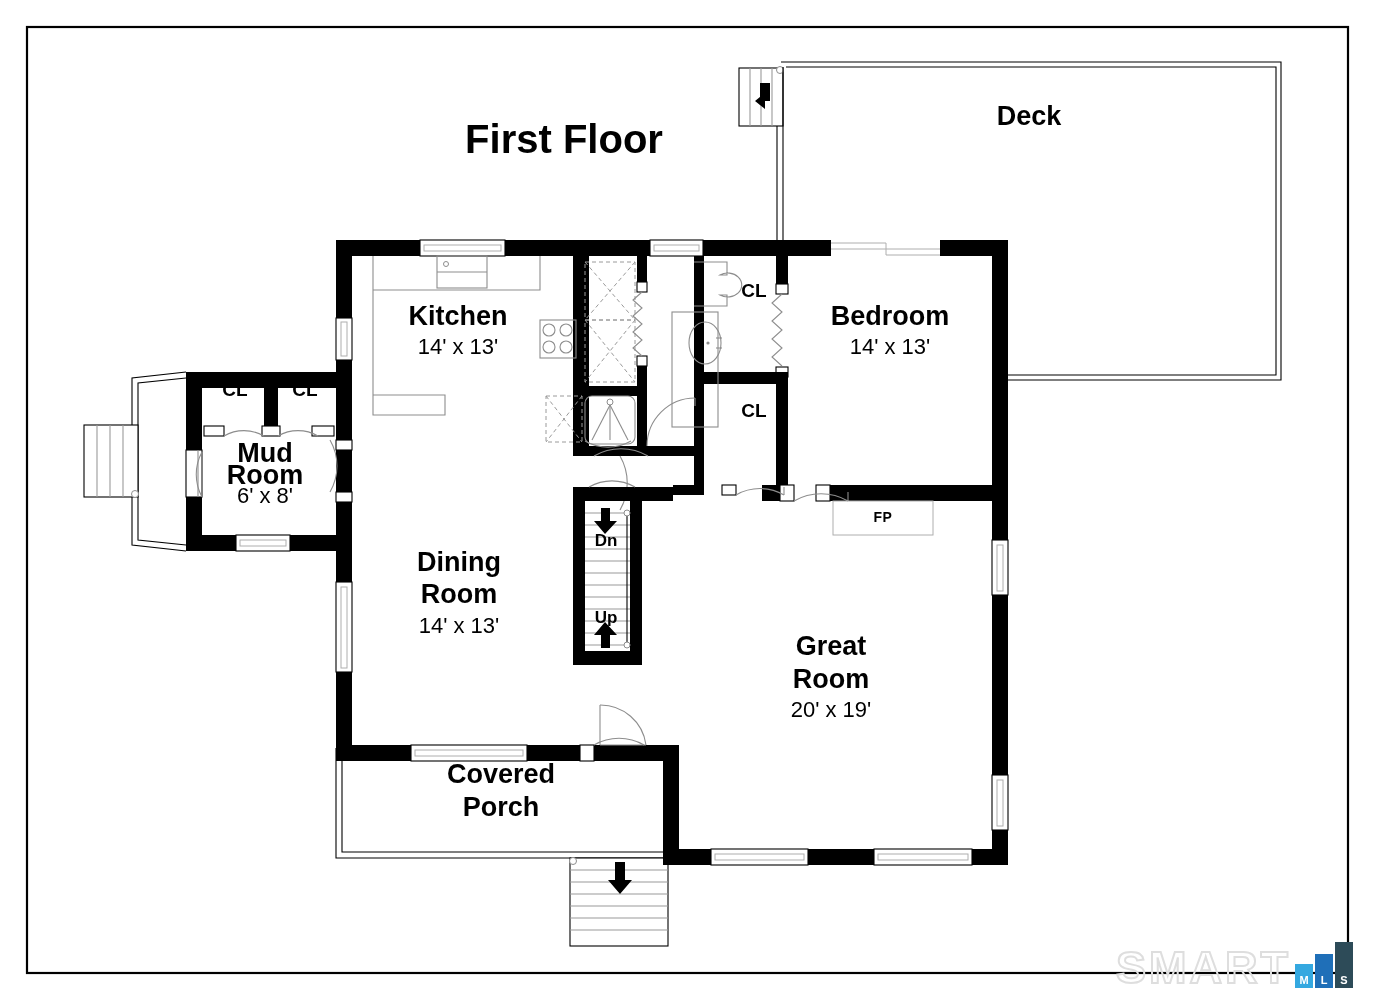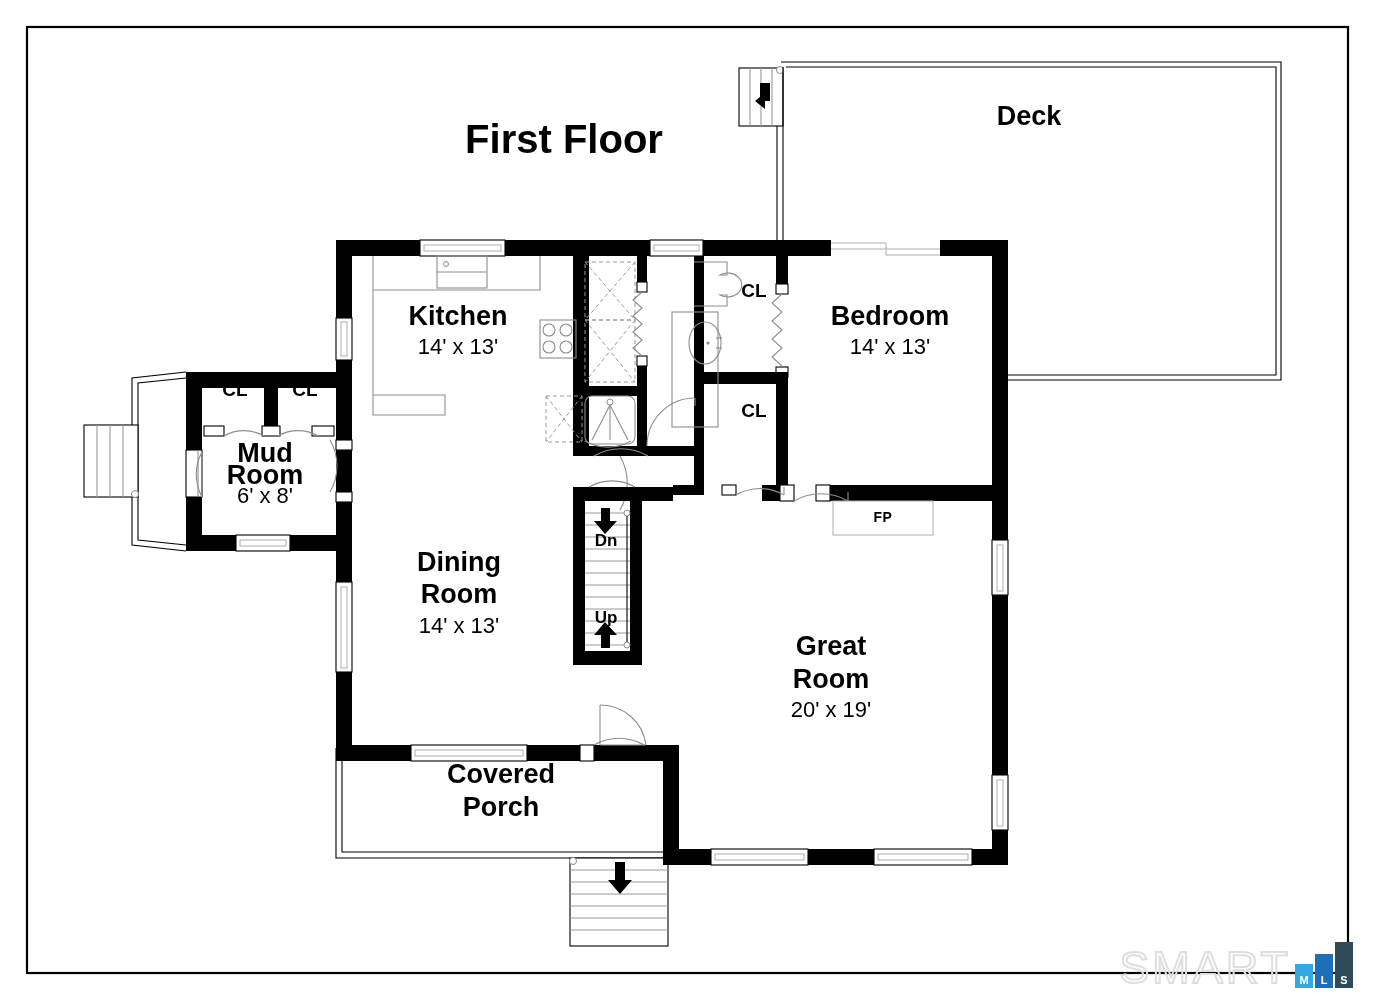--- a/index.html
+++ b/index.html
@@ -52,21 +52,21 @@
     right: 22px;
     bottom: 10px;
     display: flex;
     align-items: flex-end;
     height: 54px;
     pointer-events: none;
   }
   #wm-smart {
     font-family: "Liberation Sans", sans-serif;
     font-size: 45px;
-    font-weight: normal;
+    font-weight: bold;
     letter-spacing: 3px;
     color: transparent;
     -webkit-text-stroke: 2px #dedede;
     line-height: 1;
   }
   #wm-mls {
     display: flex;
     align-items: flex-end;
     margin-left: 2px;
     margin-bottom: 2px;

